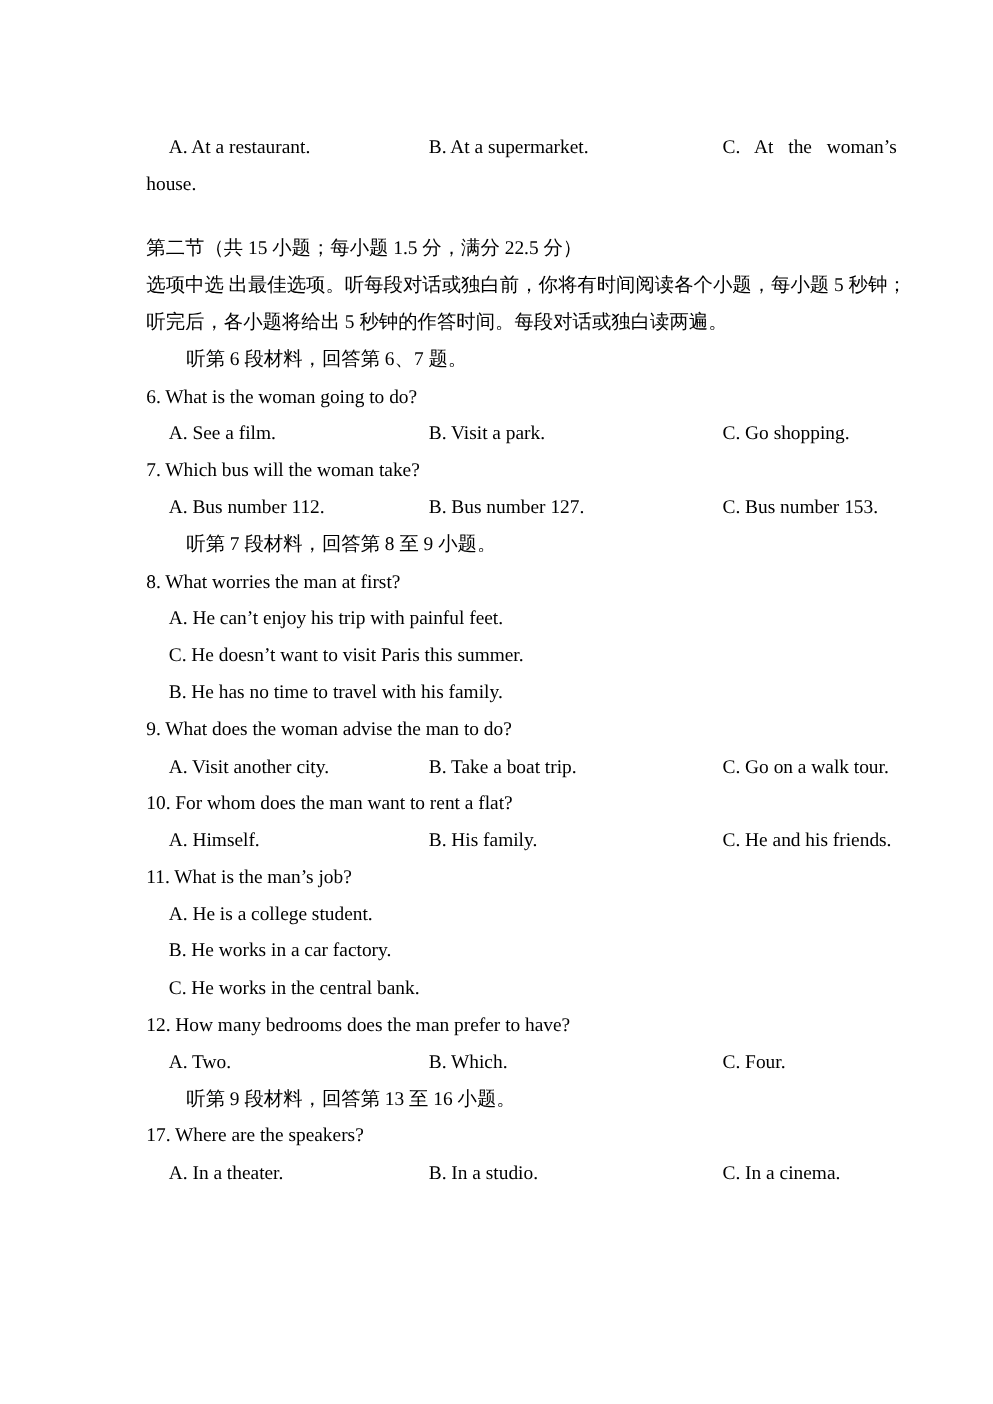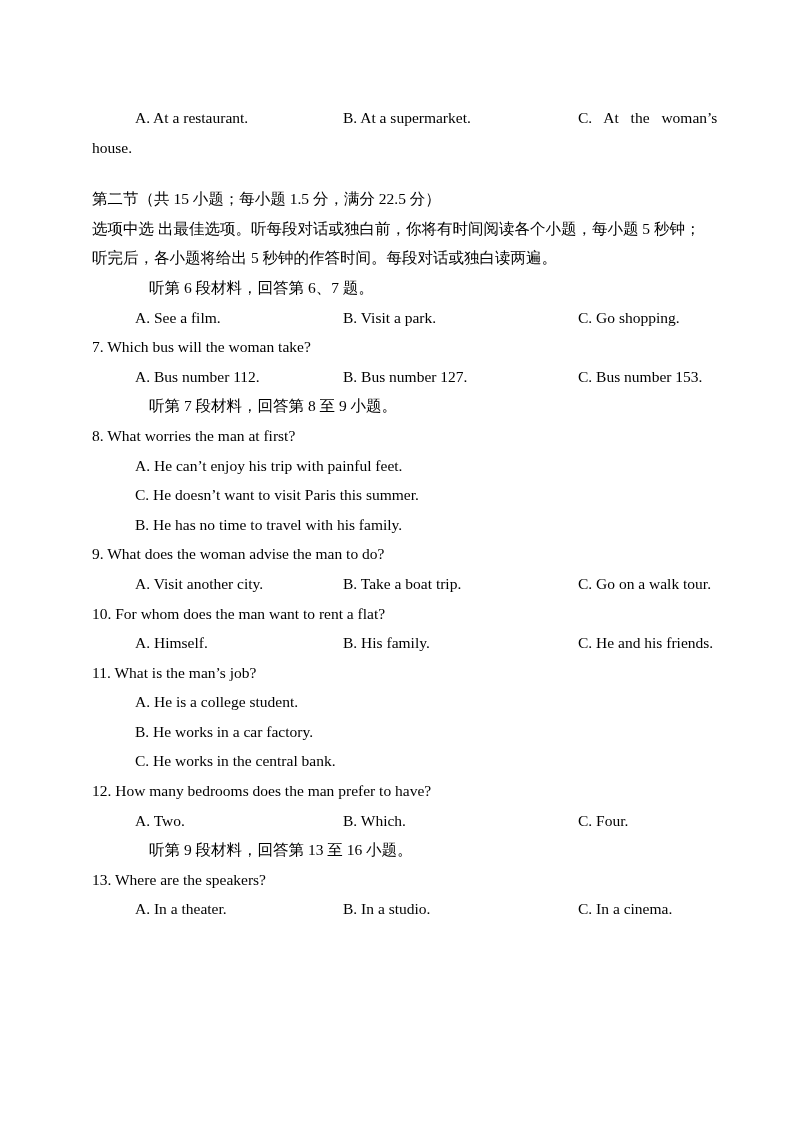--- a/index.html
+++ b/index.html
@@ -21,21 +21,21 @@
     height: 836px;
     padding-top: 103px;
     background: #ffffff;
   }
   .ln {
     height: 29.6px;
     line-height: 29.6px;
     white-space: pre;
   }
   
-  .ml0 { padding-left: 92px; }   
+  .ml0 { padding-left: 117px; }   
   .ml1 { padding-left: 135px; }   
   .ml2 { padding-left: 149px; }   
   
   .opts { display: flex; }
   .opts .c1 { width: 208px; }
   .opts .c2 { width: 197px; }
   .opts .c3 { flex: 1; margin-left: 38px; }
   .wide { word-spacing: 8px; }
   .spacer { height: 22px; }
 </style>
@@ -53,20 +53,21 @@
 
   <div class="spacer"></div>
 
   <div class="ln ml0">第二节（共 15 小题；每小题 1.5 分，满分 22.5 分）</div>
 
   <div class="ln ml0">选项中选 出最佳选项。听每段对话或独白前，你将有时间阅读各个小题，每小题 5 秒钟；</div>
   <div class="ln ml0">听完后，各小题将给出 5 秒钟的作答时间。每段对话或独白读两遍。</div>
 
   <div class="ln ml2">听第 6 段材料，回答第 6、7 题。</div>
 
+  <div class="ln ml0">6. What is the woman going to do?</div>
   <div class="ln ml1 opts">
     <span class="c1">A. See a film.</span>
     <span class="c2">B. Visit a park.</span>
     <span class="c3">C. Go shopping.</span>
   </div>
 
   <div class="ln ml0">7. Which bus will the woman take?</div>
   <div class="ln ml1 opts">
     <span class="c1">A. Bus number 112.</span>
     <span class="c2">B. Bus number 127.</span>
@@ -102,20 +103,20 @@
 
   <div class="ln ml0">12. How many bedrooms does the man prefer to have?</div>
   <div class="ln ml1 opts">
     <span class="c1">A. Two.</span>
     <span class="c2">B. Which.</span>
     <span class="c3">C. Four.</span>
   </div>
 
   <div class="ln ml2">听第 9 段材料，回答第 13 至 16 小题。</div>
 
-  <div class="ln ml0">13. Where are the speakers?</div>
+  <div class="ln ml0">17. Where are the speakers?</div>
   <div class="ln ml1 opts">
     <span class="c1">A. In a theater.</span>
     <span class="c2">B. In a studio.</span>
     <span class="c3">C. In a cinema.</span>
   </div>
 
 </div>
 
 </body></html>

